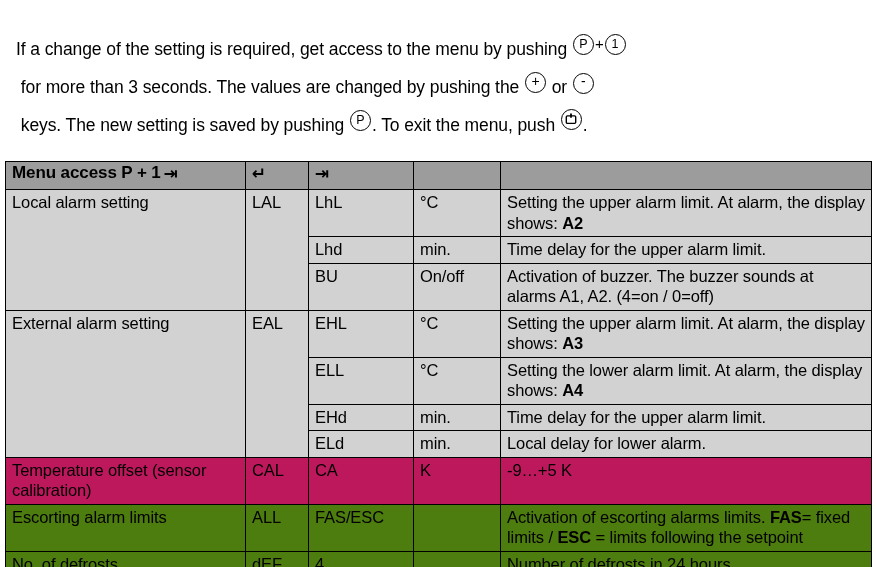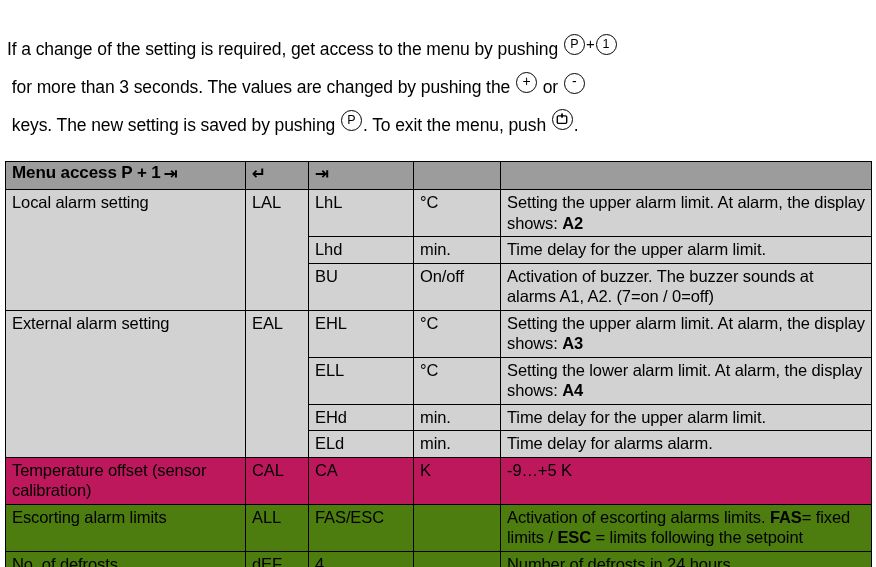--- a/index.html
+++ b/index.html
@@ -16,21 +16,21 @@
   }
   #page {
     position: relative;
     width: 876px;
     height: 567px;
     box-sizing: border-box;
   }
 
   
   .intro {
-    padding: 7px 12px 0 7px;
+    padding: 7px 12px 0 16px;
     font-size: 17.5px;
     line-height: 38px;
     letter-spacing: -0.1px;
     text-align: left;
   }
   .intro .seg { white-space: pre; }
 
   
   .key {
     display: inline-block;
@@ -134,21 +134,21 @@
         <td class="c5 shade"><span>Setting the upper alarm limit. At alarm, the display shows: </span><span class="bold">A2</span></td>
       </tr>
       <tr>
         <td class="c3 shade"><span>Lhd</span></td>
         <td class="c4 shade"><span>min.</span></td>
         <td class="c5 shade"><span>Time delay for the upper alarm limit.</span></td>
       </tr>
       <tr>
         <td class="c3 shade"><span>BU</span></td>
         <td class="c4 shade"><span>On/off</span></td>
-        <td class="c5 shade"><span>Activation of buzzer. The buzzer sounds at alarms A1, A2. (7=on / 0=off)</span></td>
+        <td class="c5 shade"><span>Activation of buzzer. The buzzer sounds at alarms A1, A2. (4=on / 0=off)</span></td>
       </tr>
 
       <tr>
         <td class="c1 shade" rowspan="4"><span>External alarm setting</span></td>
         <td class="c2 shade" rowspan="4"><span>EAL</span></td>
         <td class="c3 shade"><span>EHL</span></td>
         <td class="c4 shade"><span>°C</span></td>
         <td class="c5 shade"><span>Setting the upper alarm limit. At alarm, the display shows: </span><span class="bold">A3</span></td>
       </tr>
       <tr>
@@ -157,21 +157,21 @@
         <td class="c5 shade"><span>Setting the lower alarm limit. At alarm, the display shows: </span><span class="bold">A4</span></td>
       </tr>
       <tr>
         <td class="c3 shade"><span>EHd</span></td>
         <td class="c4 shade"><span>min.</span></td>
         <td class="c5 shade"><span>Time delay for the upper alarm limit.</span></td>
       </tr>
       <tr>
         <td class="c3 shade"><span>ELd</span></td>
         <td class="c4 shade"><span>min.</span></td>
-        <td class="c5 shade"><span>Time delay for alarms alarm.</span></td>
+        <td class="c5 shade"><span>Local delay for lower alarm.</span></td>
       </tr>
 
       <tr>
         <td class="c1 shade2"><span>Temperature offset (sensor calibration)</span></td>
         <td class="c2 shade2"><span>CAL</span></td>
         <td class="c3 shade2"><span>CA</span></td>
         <td class="c4 shade2"><span>K</span></td>
         <td class="c5 shade2"><span>-9…+5 K</span></td>
       </tr>
 

